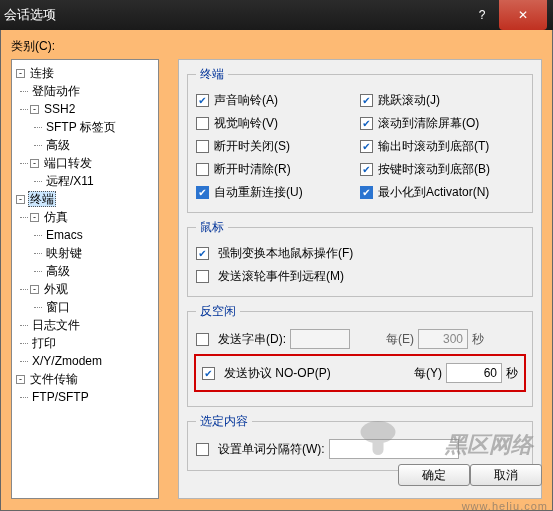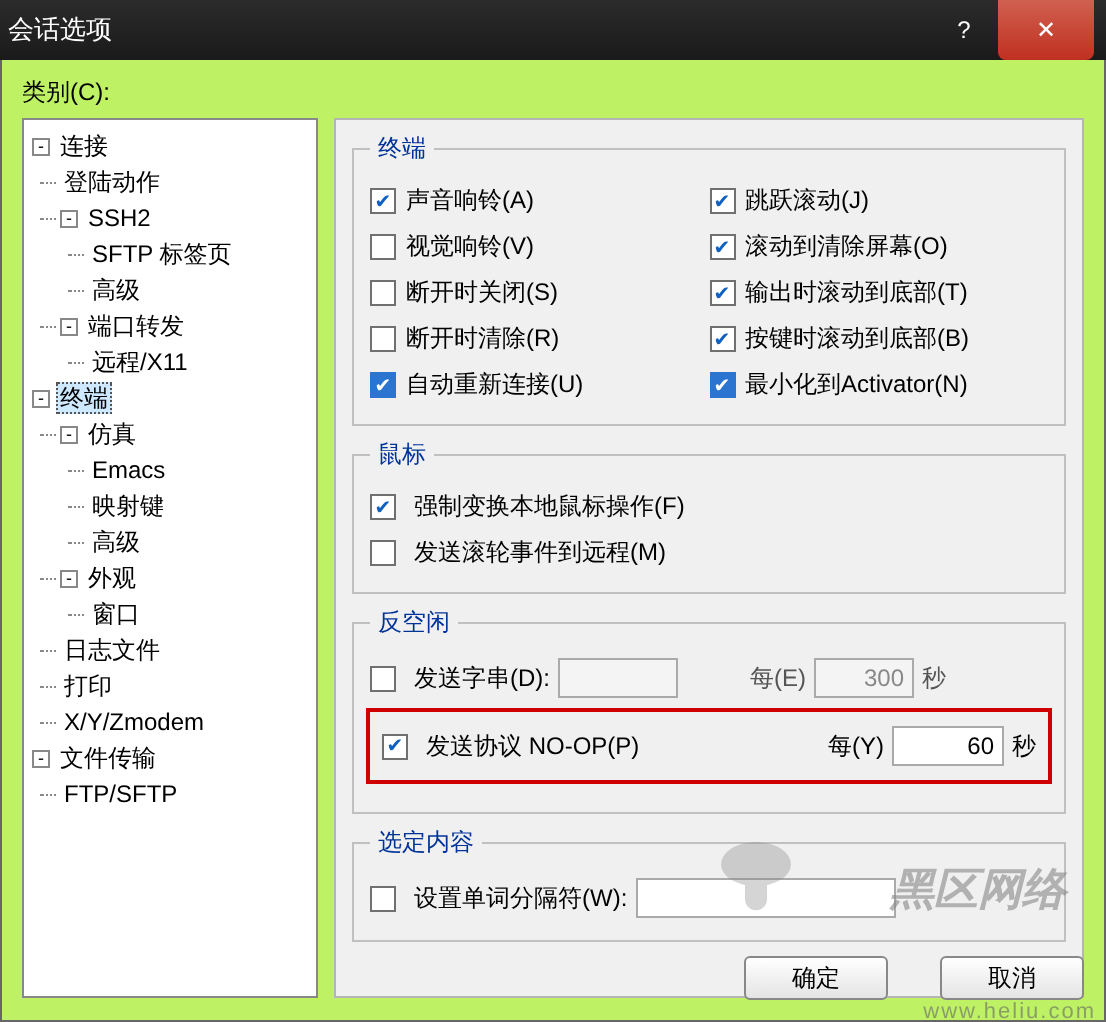--- a/index.html
+++ b/index.html
@@ -3,23 +3,23 @@
 <meta charset="utf-8">
 <style>
   * { box-sizing: border-box; }
   body { margin: 0; font-family: "Microsoft YaHei", Tahoma, sans-serif; font-size: 12px; background: #fff; }
   .window { width: 553px; height: 511px; background: #ececec; position: relative; overflow: hidden; }
   .titlebar { height: 30px; background: linear-gradient(#2b2b2b, #1a1a1a); color: #fff; display: flex; align-items: center; padding-left: 4px; }
   .titlebar-text { flex: 1; font-size: 13px; }
   .win-btns { display: flex; height: 100%; }
   .win-btn { width: 34px; display: flex; align-items: center; justify-content: center; color: #fff; font-family: Arial; }
   .win-btn.close { width: 48px; background: linear-gradient(#d06050, #c03020); border-radius: 0 0 4px 4px; margin-right: 6px; }
-  .content { position: absolute; top: 30px; left: 0; right: 0; bottom: 0; background: #bef264; border: 1px solid #666; border-top: none; padding: 8px 10px 10px 10px; }
+  .content { position: absolute; top: 30px; left: 0; right: 0; bottom: 0; background: #fdba74; border: 1px solid #666; border-top: none; padding: 8px 10px 10px 10px; }
   .cat-label { display: block; margin-bottom: 4px; }
-  .layout { display: flex; gap: 8px; height: 440px; }
+  .layout { display: flex; gap: 19px; height: 440px; }
   .tree { width: 148px; height: 100%; border: 1px solid #888; background: #fff; overflow: auto; padding: 4px 2px; }
   .tree ul { list-style: none; margin: 0; padding-left: 14px; }
   .tree > ul { padding-left: 2px; }
   .tree li { line-height: 18px; white-space: nowrap; position: relative; }
   .tree li::before { content: ""; position: absolute; left: -10px; top: 9px; width: 8px; border-top: 1px dotted #888; }
   .tree > ul > li::before { display: none; }
   .tgl { display: inline-block; width: 9px; height: 9px; border: 1px solid #888; line-height: 7px; text-align: center; font-size: 9px; margin-right: 3px; background: #fff; vertical-align: 1px; }
   .node { cursor: default; padding: 0 2px; }
   .selected { background: #cde8ff; border: 1px dotted #555; padding: 0 1px; }
   .right { flex: 1; height: 100%; border: 1px solid #b5b5b5; background: #f0f0f0; padding: 6px 8px; overflow: hidden; position: relative; }
@@ -28,21 +28,21 @@
   .grid2 { display: flex; flex-wrap: wrap; }
   .grid2 .cell { width: 50%; padding: 3px 0; display: flex; align-items: center; }
   .cb { width: 13px; height: 13px; border: 1px solid #707070; background: #fff; display: inline-flex; align-items: center; justify-content: center; margin-right: 5px; font-size: 10px; color: #1060c0; flex: none; }
   .cb.checked::after { content: "✔"; }
   .cb.blue { background: #2b74d0; border-color: #2b74d0; color: #fff; }
   .row { display: flex; align-items: center; padding: 3px 0; gap: 4px; }
   .inp { border: 1px solid #aaa; background: #fff; height: 20px; padding: 0 4px; font-size: 12px; font-family: inherit; text-align: right; }
   .inp[disabled] { background: #f4f4f4; color: #888; }
   .lblgap { display: inline-block; width: 28px; }
   .highlight { border: 2px solid #d00000; padding: 4px 6px; margin: 2px -2px 6px -2px; }
-  .btnbar { position: absolute; right: 10px; bottom: 10px; display: flex; gap: 26px; }
+  .btnbar { position: absolute; right: 10px; bottom: 24px; display: flex; gap: 0; }
   .btn { min-width: 72px; height: 22px; border: 1px solid #888; background: linear-gradient(#fff,#e4e4e4); border-radius: 3px; font-size: 12px; cursor: pointer; }
   .watermark { position: absolute; right: 8px; bottom: 38px; font-size: 22px; color: #888; font-style: italic; font-weight: bold; opacity: 0.6; pointer-events: none; }
   .mushroom { position: absolute; right: 140px; bottom: 36px; width: 46px; height: 46px; opacity: 0.35; pointer-events: none; }
   .mushroom svg { width: 100%; height: 100%; }
   .url { position: absolute; right: 4px; bottom: -2px; font-size: 11px; color: #666; letter-spacing: 1px; opacity: 0.6; }
   .sec { color: #555; }
 </style>
 </head>
 <body>
 

